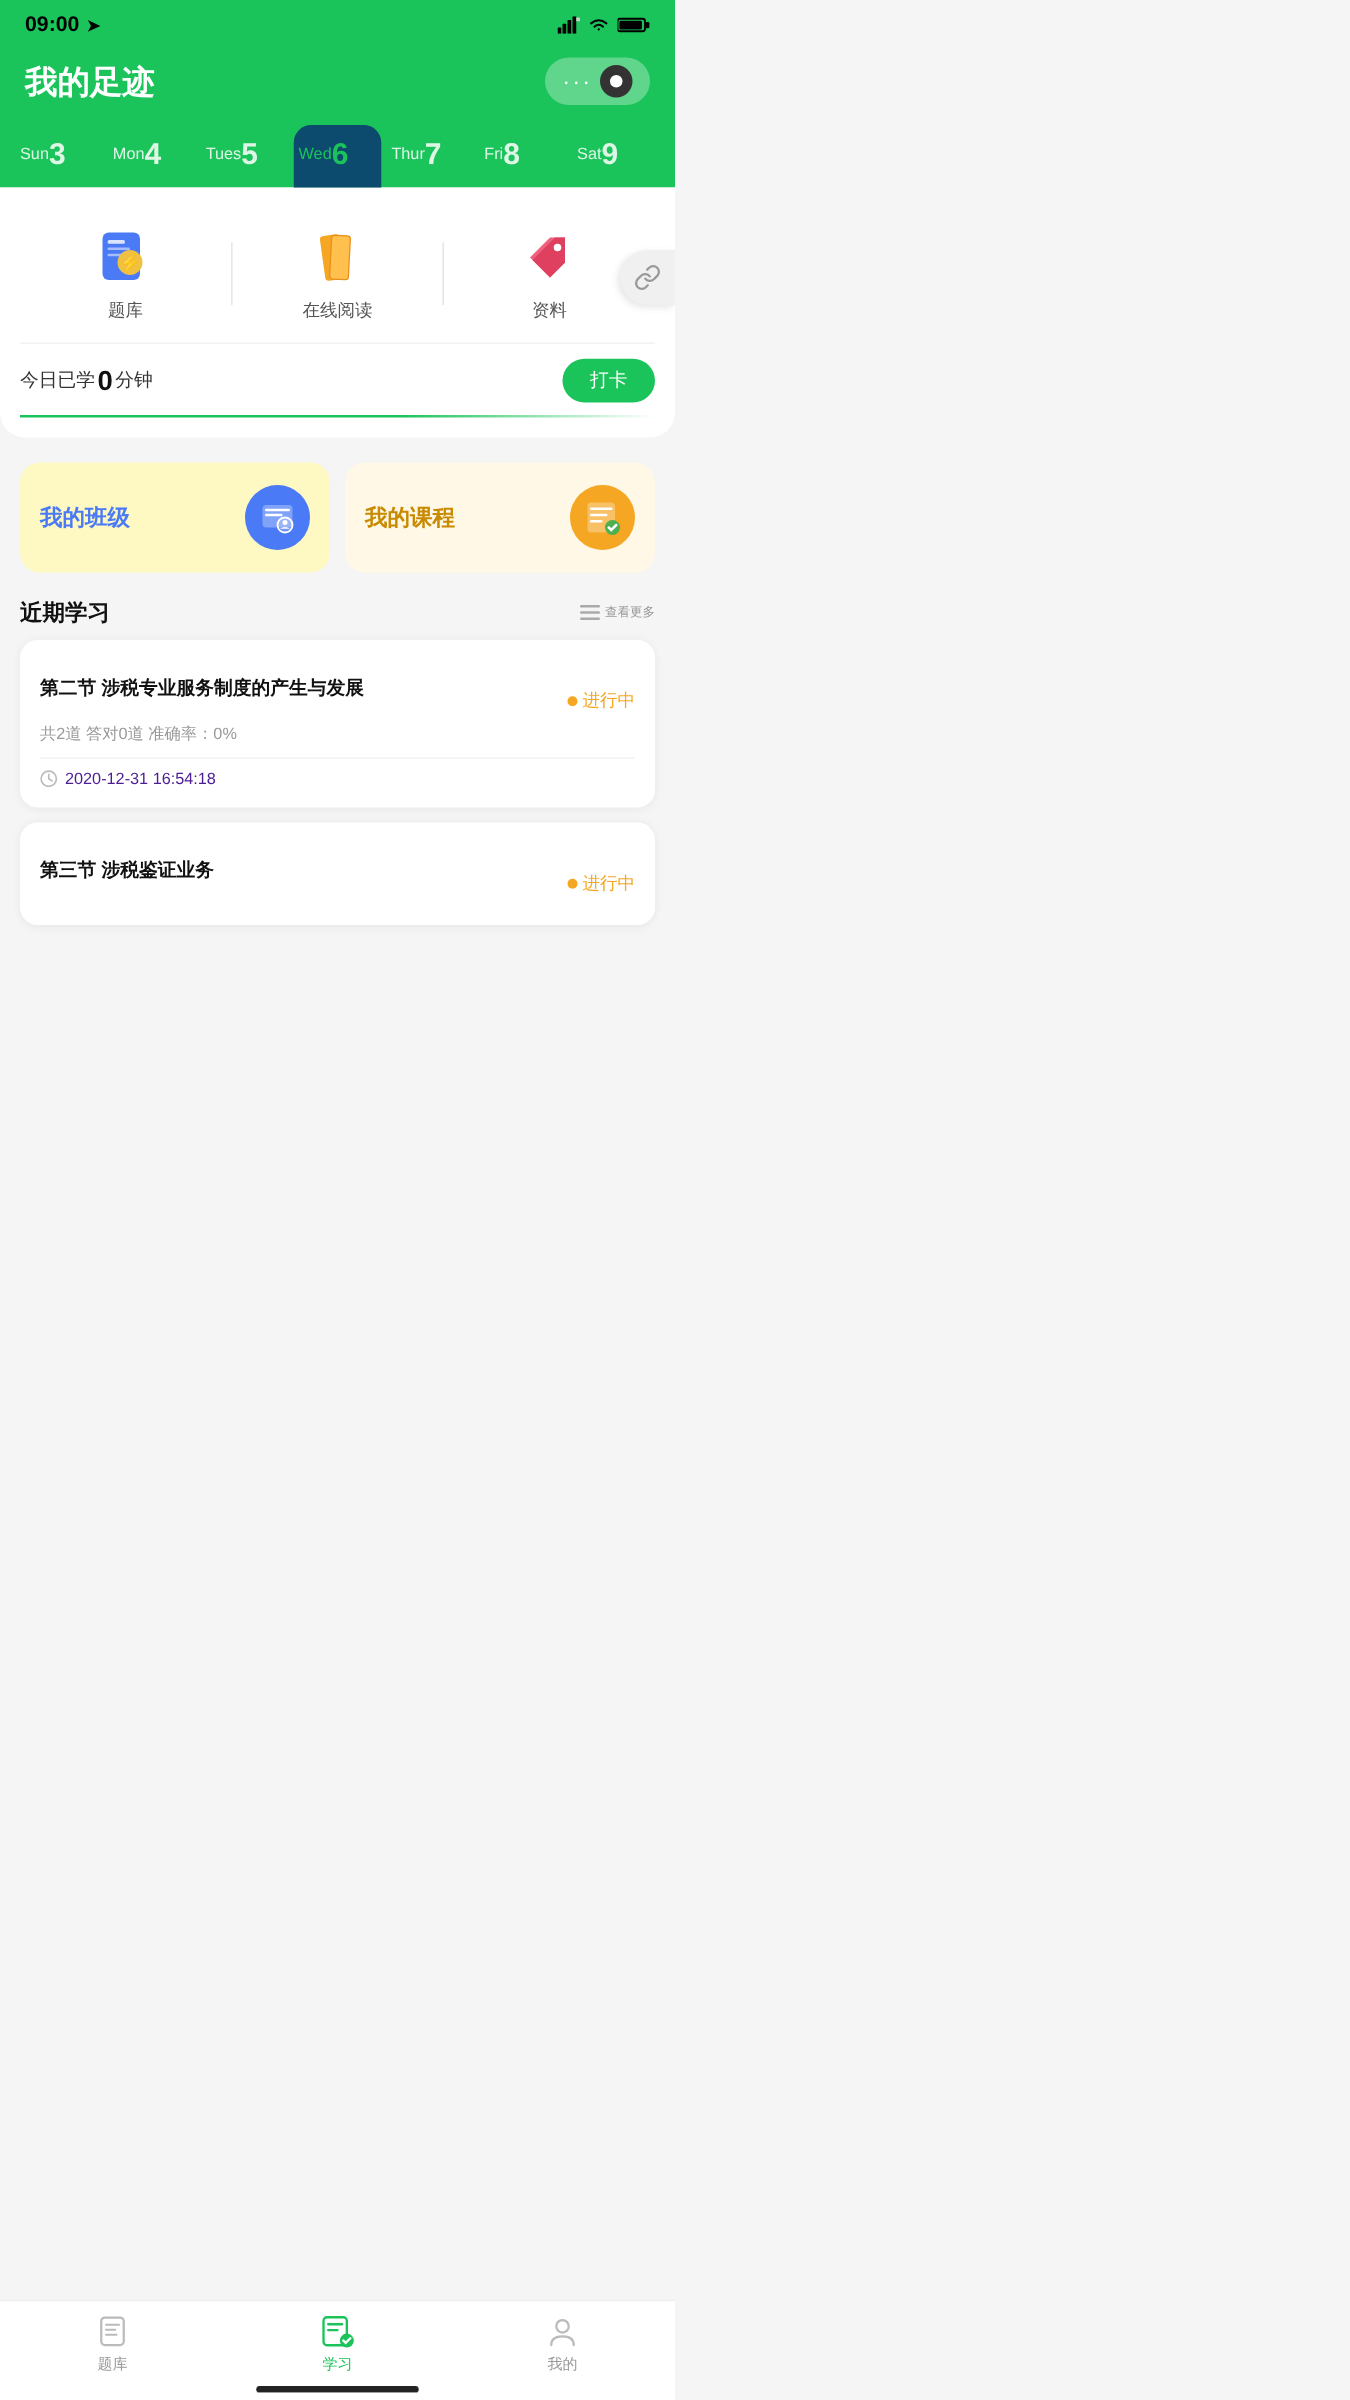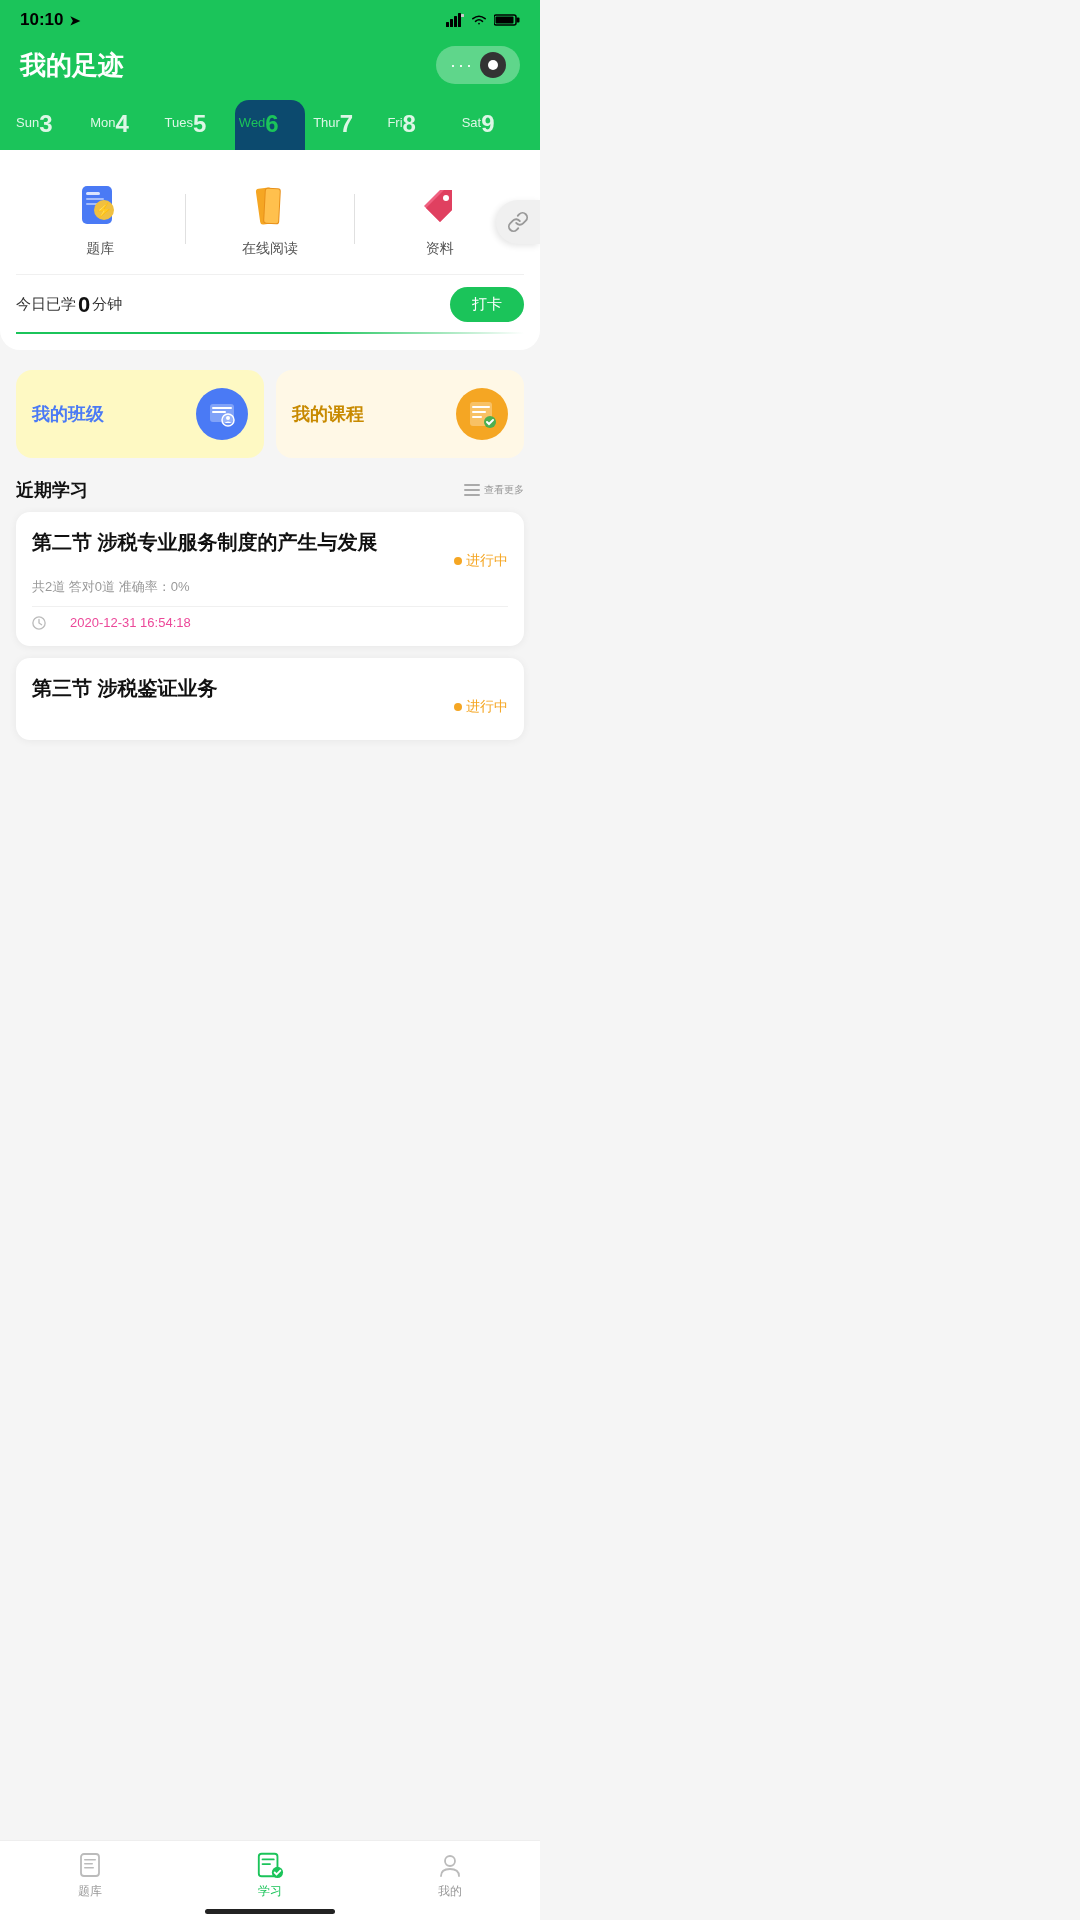--- a/index.html
+++ b/index.html
@@ -274,25 +274,26 @@
       padding: 16px;
       box-shadow: 0 1px 8px rgba(0,0,0,0.06);
     }
     .learning-card-header {
       display: flex;
       align-items: flex-start;
       justify-content: space-between;
       margin-bottom: 8px;
     }
     .learning-title {
-      font-size: 20px;
+      font-size: 15px;
       font-weight: 700;
       color: #111;
       flex: 1;
       line-height: 1.4;
+      margin-top: 12px;
     }
     .status-badge {
       display: flex;
       align-items: center;
       gap: 4px;
       font-size: 14px;
       color: #f5a623;
       white-space: nowrap;
       margin-left: 10px;
       margin-top: 24px;
@@ -309,23 +310,23 @@
       margin-bottom: 10px;
     }
     .learning-divider {
       height: 1px;
       background: #f0f0f0;
       margin: 8px 0;
     }
     .learning-time {
       display: flex;
       align-items: center;
-      gap: 24px;
+      gap: 6px;
       font-size: 13px;
-      color: #ec4899;
+      color: #4c1d95;
     }
 
     
     .bottom-nav {
       position: fixed;
       bottom: 0;
       left: 0;
       width: 540px;
       background: #fff;
       border-top: 1px solid #eee;
@@ -360,21 +361,21 @@
       height: 5px;
       background: #222;
       border-radius: 3px;
     }
   </style>
 </head>
 <body>
 
 <div class="status-bar">
   <div class="status-time">
-    <span>10:10</span>
+    <span>09:00</span>
     <span style="font-size:13px; margin-left:2px;">➤</span>
   </div>
   <div class="status-icons">
 
     <svg width="18" height="14" viewBox="0 0 18 14">
       <rect x="0" y="9" width="3" height="5" fill="#000" rx="0.5"></rect>
       <rect x="4" y="6" width="3" height="8" fill="#000" rx="0.5"></rect>
       <rect x="8" y="3" width="3" height="11" fill="#000" rx="0.5"></rect>
       <rect x="12" y="0" width="3" height="14" fill="#000" rx="0.5"></rect>
       <rect x="15" y="1" width="3" height="3" fill="#ccc" rx="0.5"></rect>

